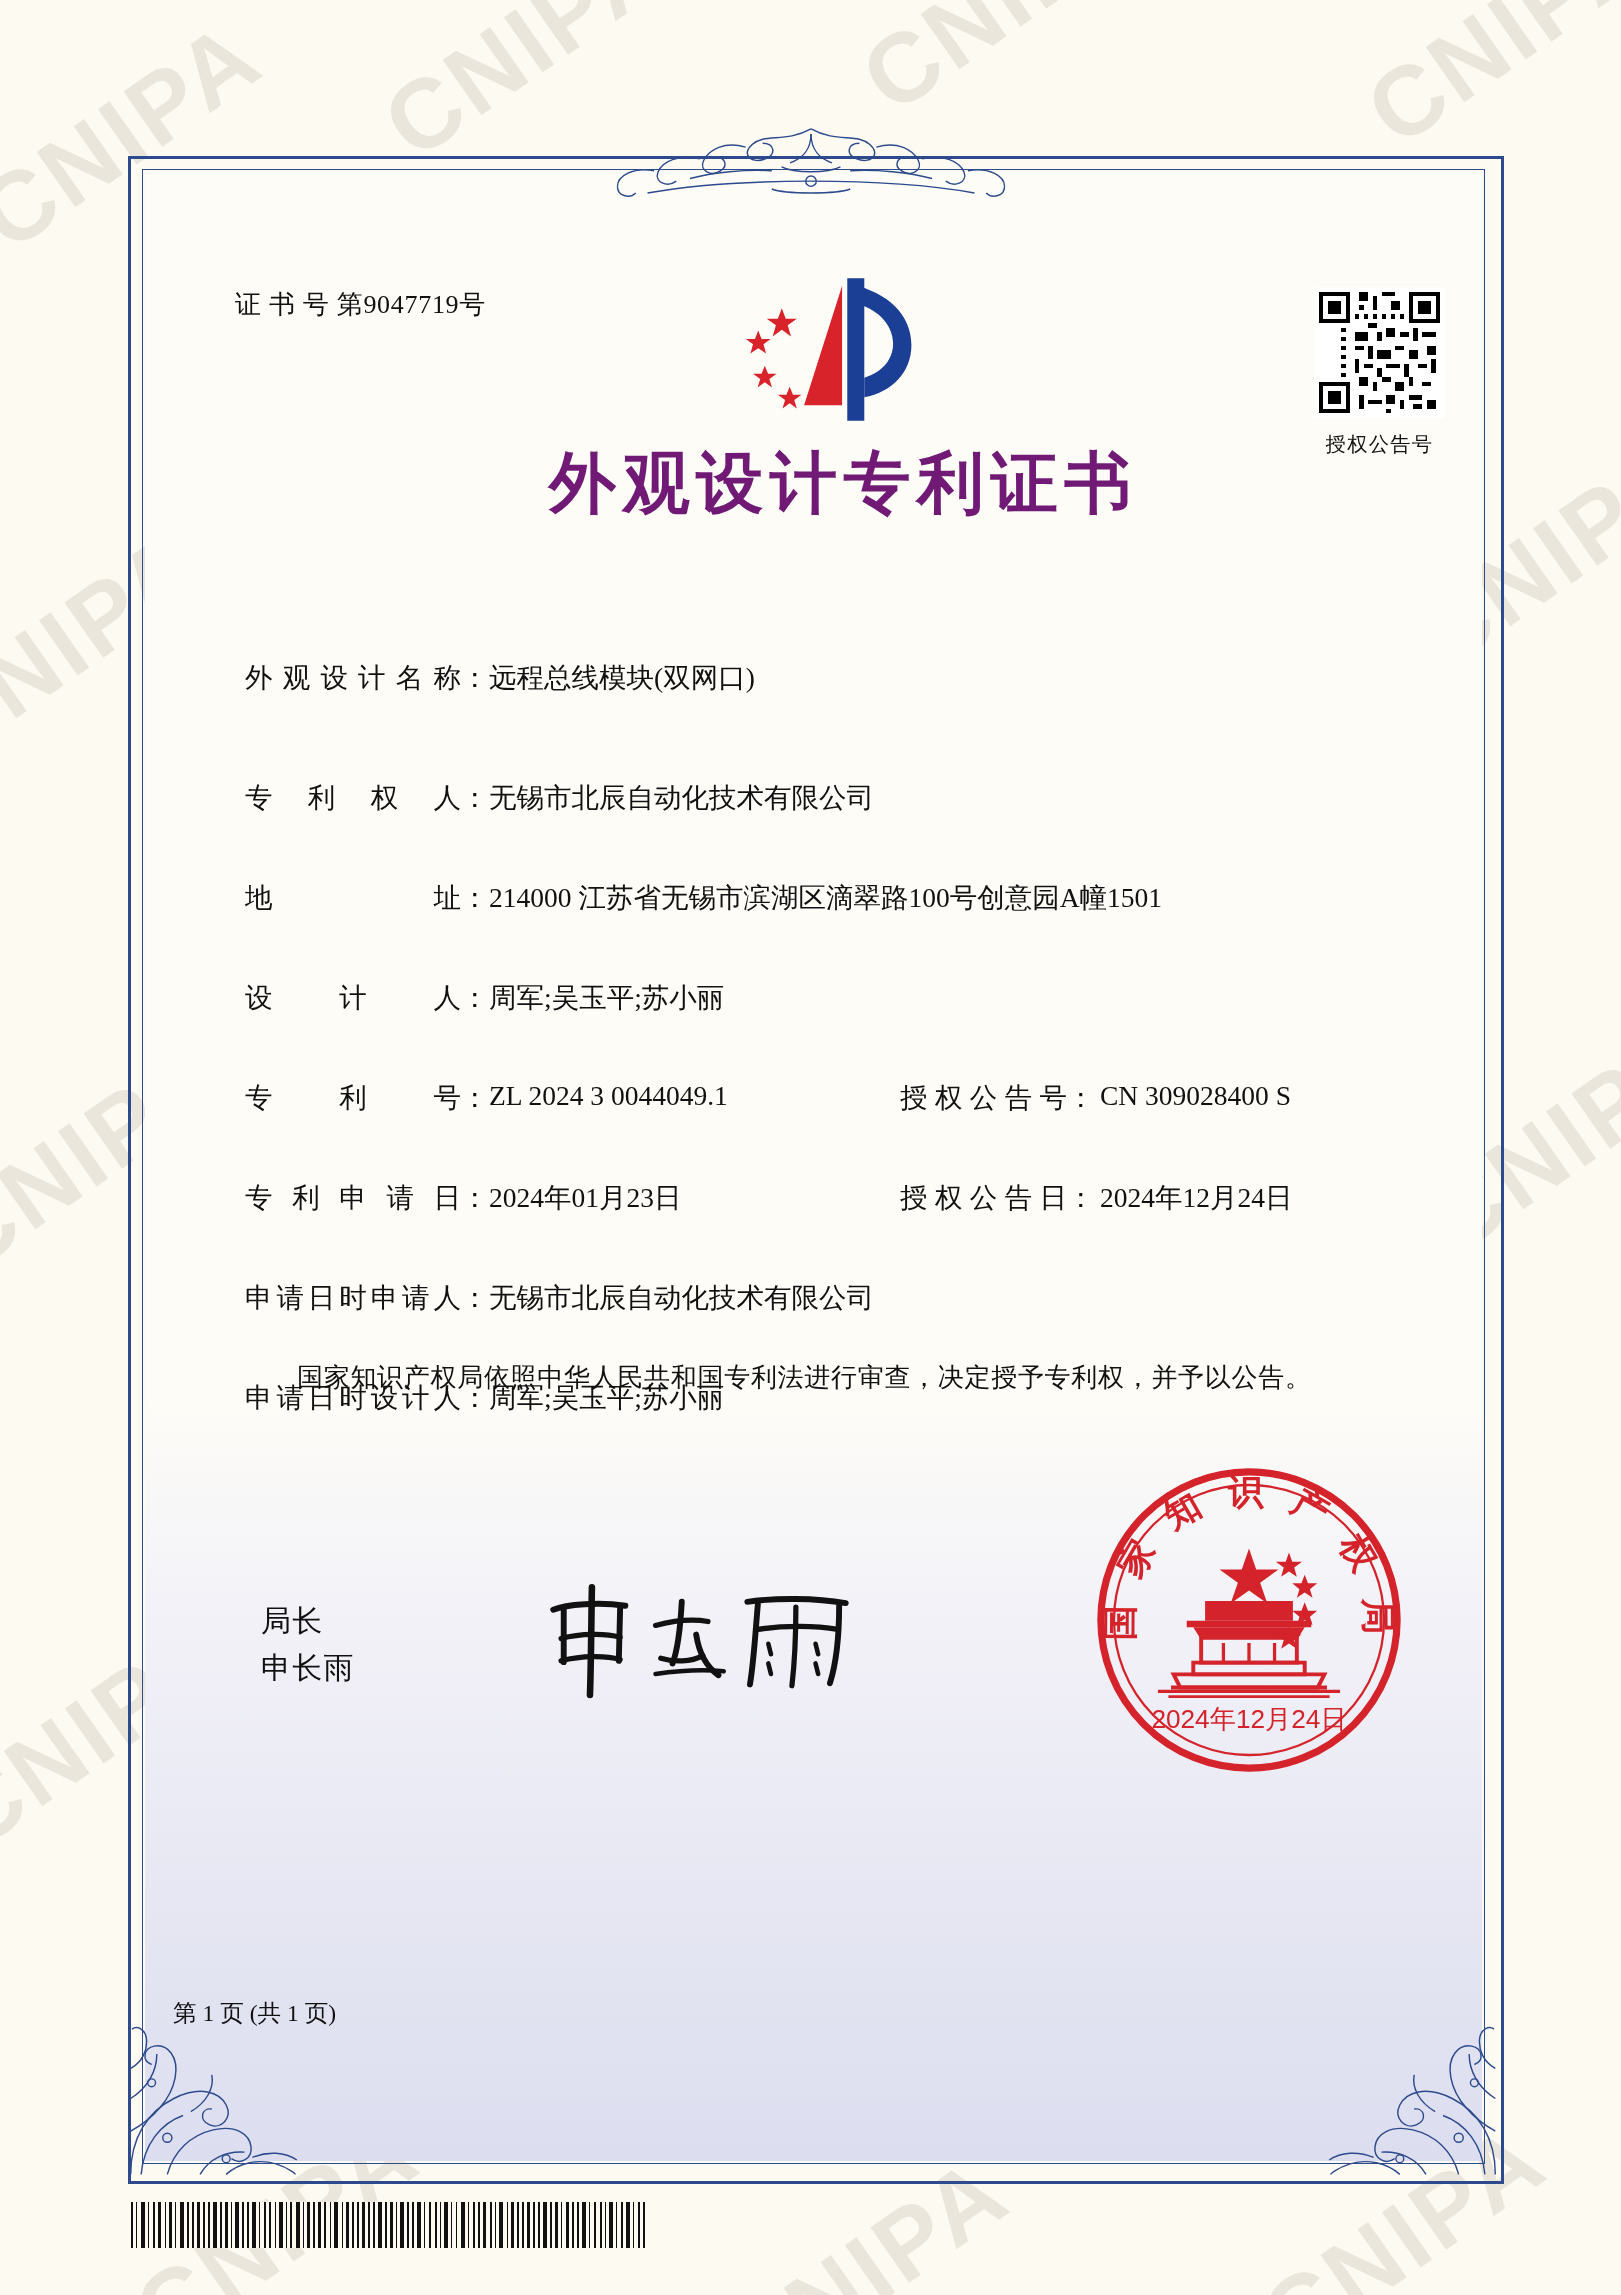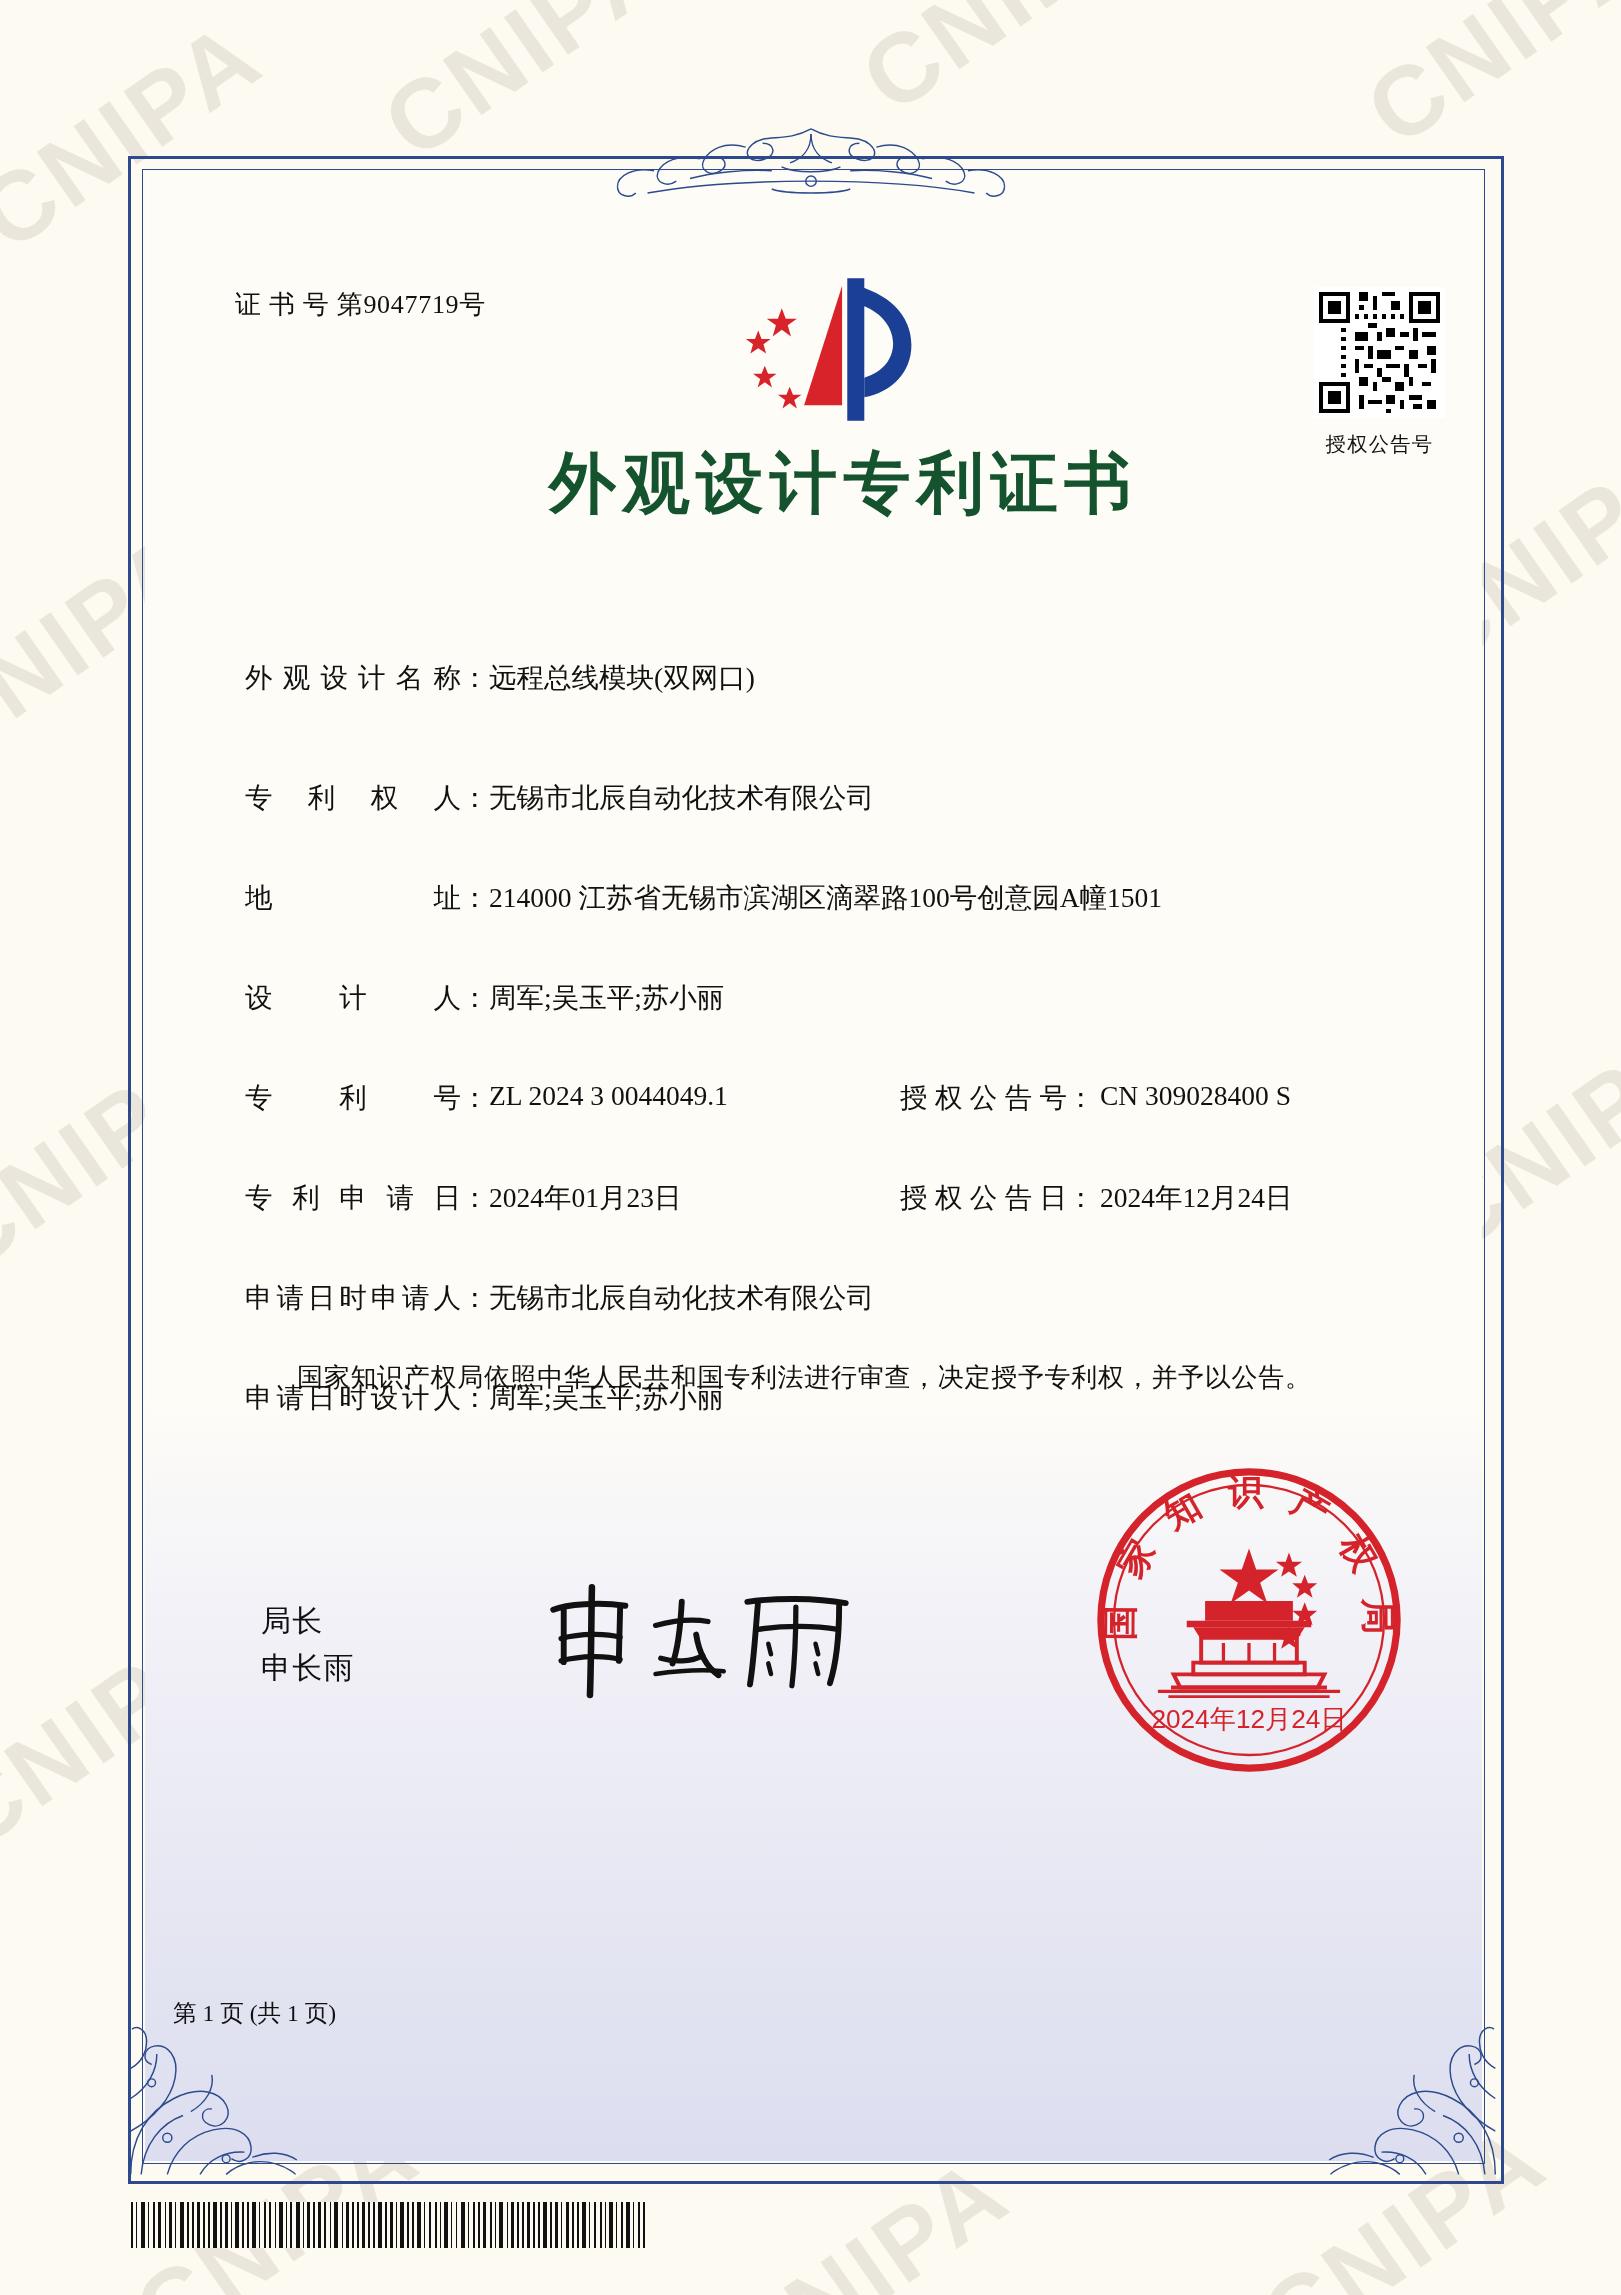--- a/index.html
+++ b/index.html
@@ -135,21 +135,21 @@
   }
   .title {
     position: absolute;
     left: 0;
     right: 0;
     top: 269px;
     text-align: center;
     font-size: 67px;
     font-weight: 700;
     letter-spacing: 6.6px;
-    color: #14532d;
+    color: #701a75;
     font-family: "DejaVu Serif", "Liberation Serif", serif;
   }
   .fields {
     position: absolute;
     left: 72px;
     top: 491px;
     width: 1212px;
   }
   .field-row {
     position: relative;

